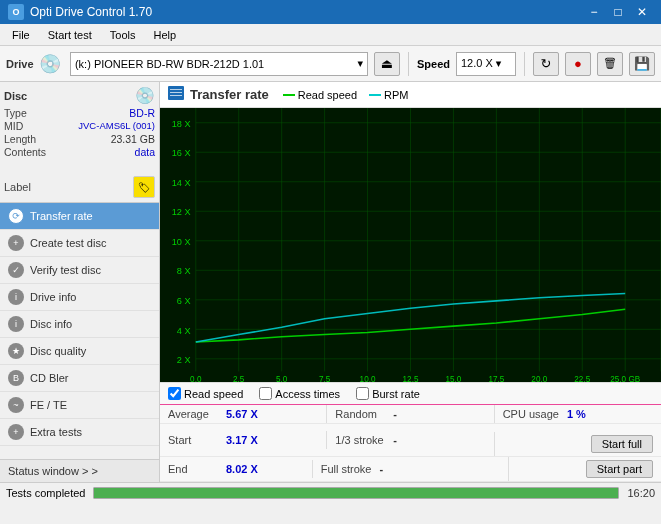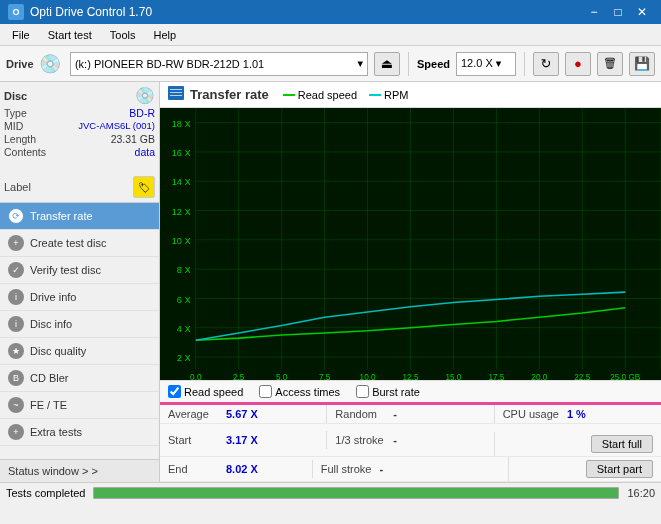--- a/index.html
+++ b/index.html
@@ -294,21 +294,21 @@
       display: flex;
       align-items: center;
       gap: 3px;
     }
     .chart-control-item input[type="checkbox"] {
       cursor: pointer;
     }
 
     
     .stats-area {
-      border-top: 3px solid #ec4899;
+      border-top: 1px solid #ec4899;
       background: #f8f8f8;
     }
     .stats-row {
       display: flex;
       border-bottom: 1px solid #e8e8e8;
       align-items: center;
     }
     .stat-group {
       display: flex;
       align-items: center;

